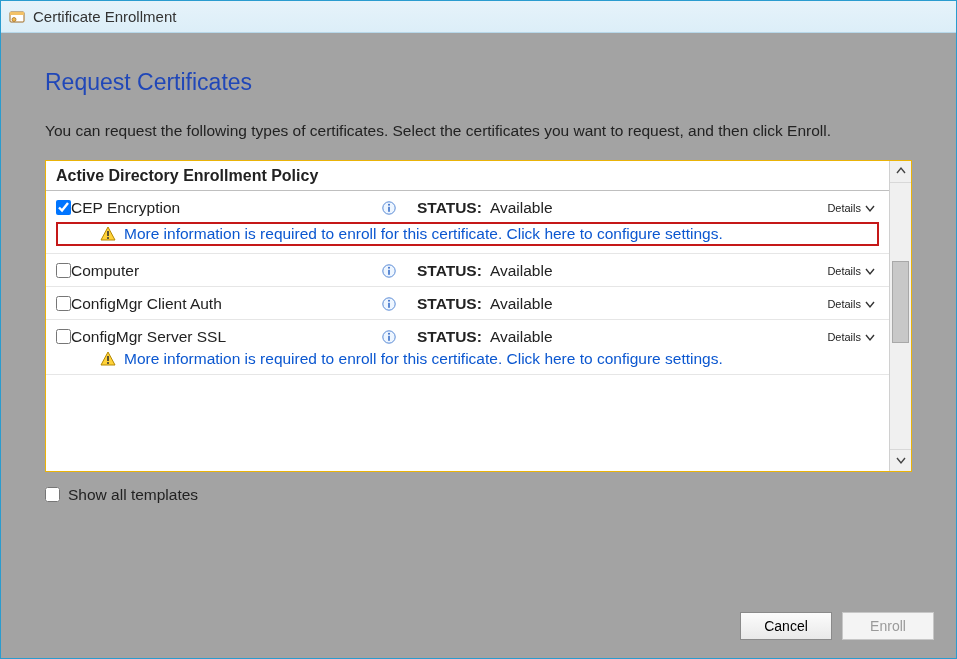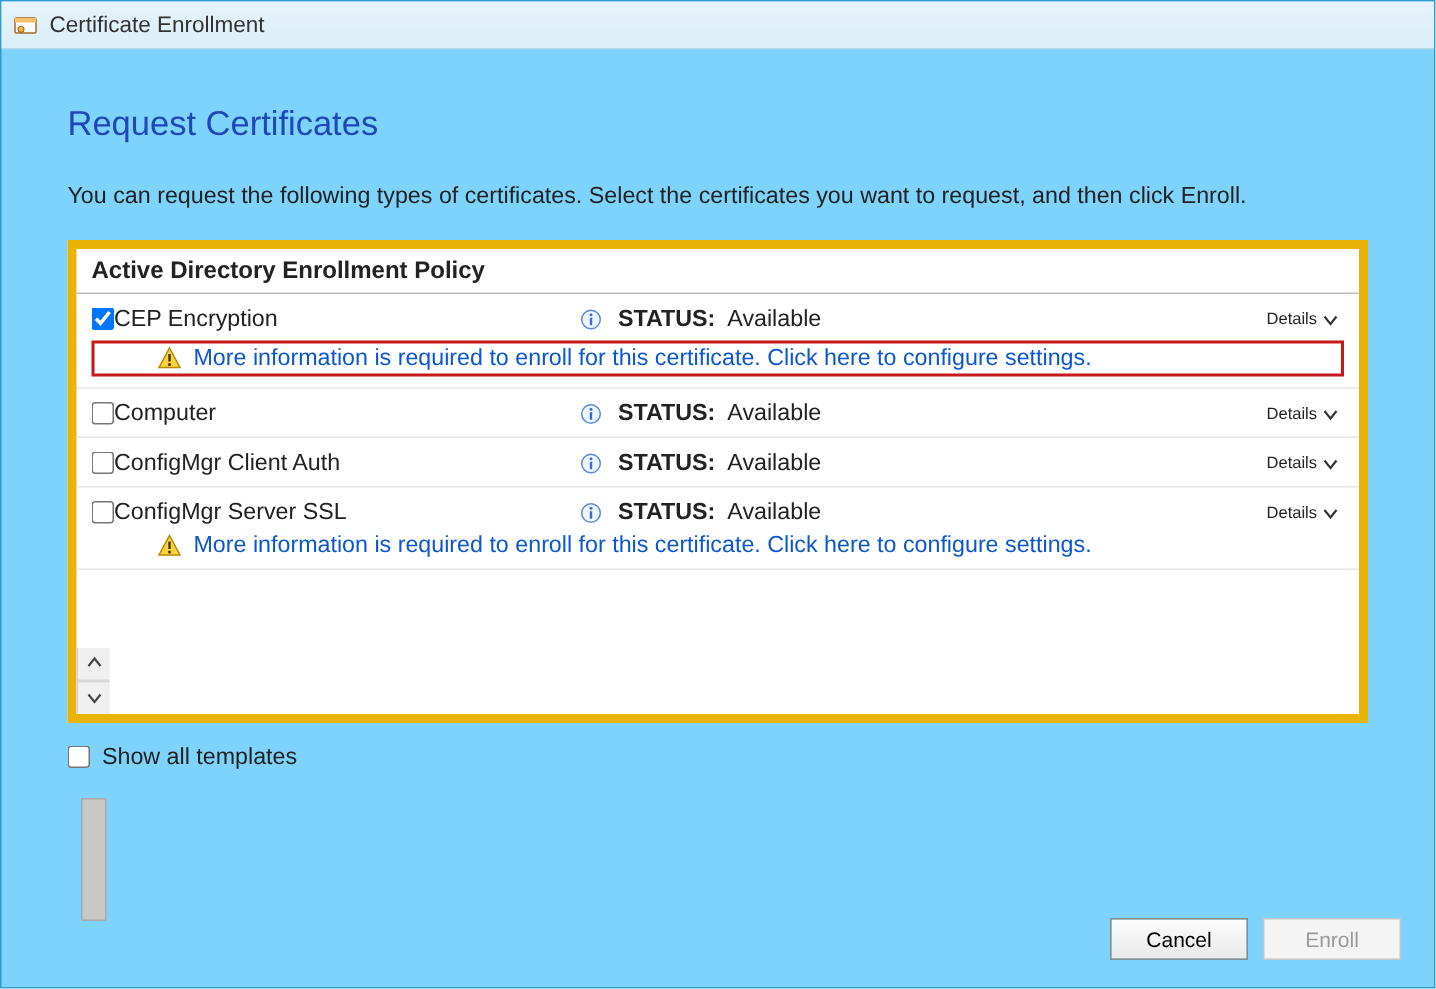--- a/index.html
+++ b/index.html
@@ -8,21 +8,21 @@
     font-family: "Segoe UI", Tahoma, sans-serif;
     font-size: 15px;
     color: #222;
     background: #fff;
   }
   .window {
     width: 957px;
     height: 659px;
     box-sizing: border-box;
     border: 1px solid #2a9ccf;
-    background: #7dd3fc;
+    background: #a3a3a3;
     position: relative;
     display: flex;
     flex-direction: column;
   }
   .titlebar {
     height: 31px;
     background: linear-gradient(#e6f3fa, #dceef8);
     border-bottom: 1px solid #b7d8ea;
     display: flex;
     align-items: center;
@@ -49,24 +49,23 @@
     color: #2047b8;
   }
   .intro {
     font-size: 15.5px;
     line-height: 1.4;
     margin-bottom: 18px;
     color: #222;
   }
   .listbox-wrap {
     display: flex;
-    border: 6px solid #eab308;
+    border: 1px solid #eab308;
     background: #fff;
     height: 310px;
-    flex-direction: column;
   }
   .listbox {
     flex: 1;
     overflow: hidden;
   }
   .policy-header {
     font-weight: 700;
     font-size: 16px;
     padding: 6px 10px 5px 10px;
     border-bottom: 1px solid #bfbfbf;
@@ -92,21 +91,21 @@
   }
   .status-block {
     flex: 1;
     display: flex;
     align-items: center;
     gap: 4px;
   }
   .status-label {
     font-weight: 700;
     font-size: 15.5px;
-    margin-left: 6px;
+    margin-left: 16px;
   }
   .status-value {
     font-size: 15.5px;
     margin-left: 4px;
     text-align: right;
   }
   .info-icon {
     width: 16px; height: 16px; flex: 0 0 16px;
   }
   .details-link {

